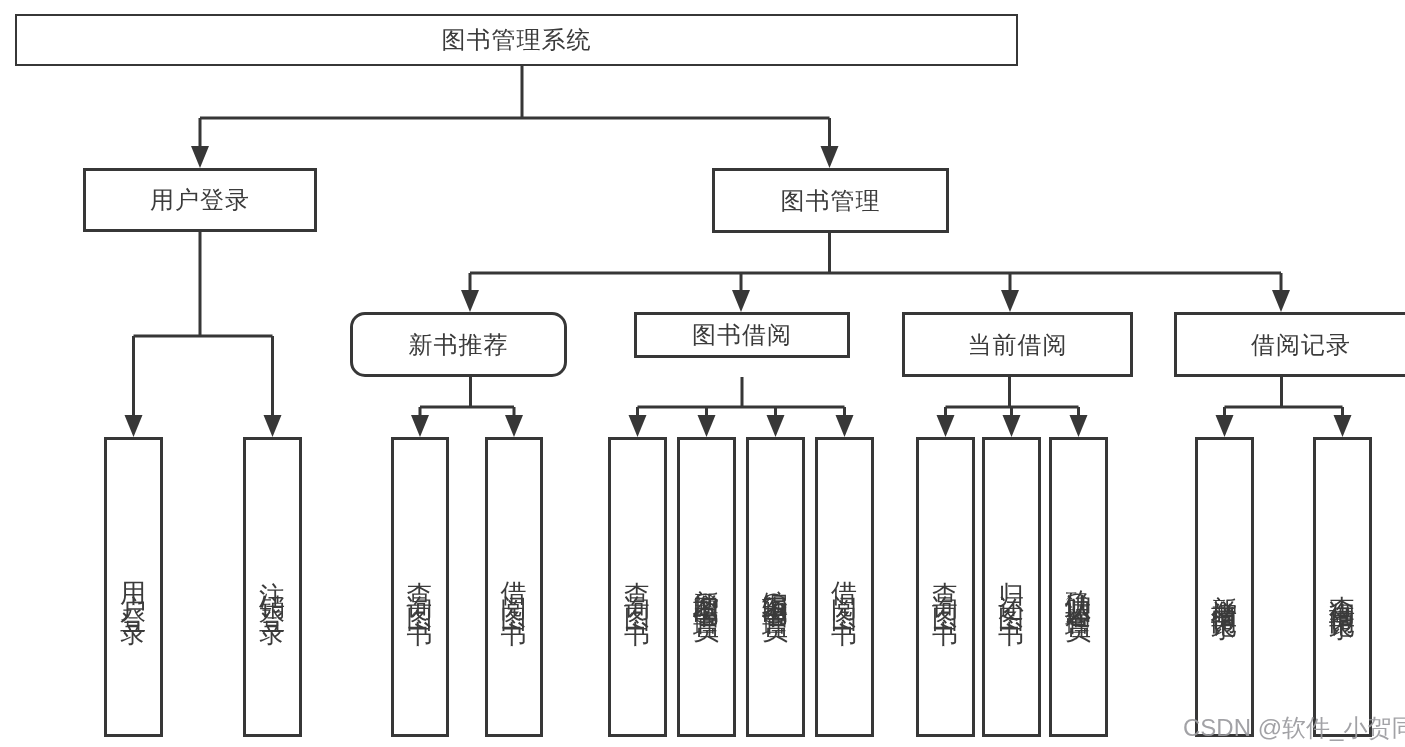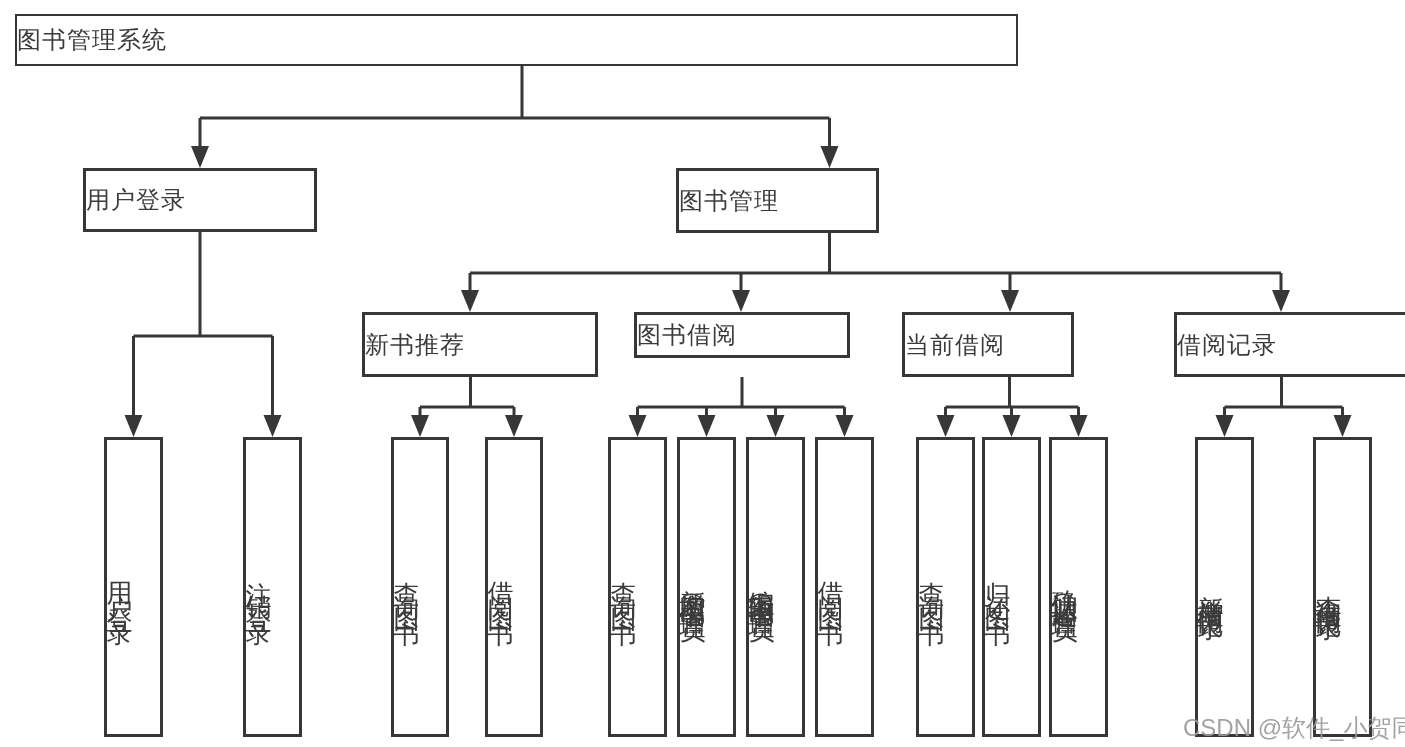--- a/index.html
+++ b/index.html
@@ -4,21 +4,21 @@
 <style>
   html,body{margin:0;padding:0;}
   body{
     width:1405px;height:747px;background:#ffffff;position:relative;overflow:hidden;
     font-family:"Liberation Sans","DejaVu Sans",sans-serif;color:#3b3b3b;
   }
   .stage{position:absolute;left:0;top:0;width:1405px;height:747px;}
   svg.connectors{position:absolute;left:0;top:0;z-index:1;}
   .node{
     position:absolute;background:#ffffff;border:3px solid #373737;box-sizing:border-box;
-    display:flex;align-items:center;z-index:2;
+    display:flex;align-items:center;justify-content:center;z-index:2;
   }
   .node.root{border-width:2px;}
   .hlabel{font-size:24px;letter-spacing:1px;white-space:nowrap;color:#3b3b3b;}
   .leaf .vlabel{
     writing-mode:vertical-rl;text-orientation:mixed;
     font-size:26px;letter-spacing:13px;line-height:1;color:#3b3b3b;
   }
   .leaf .vlabel.dense{letter-spacing:4px;}
   .watermark{
     position:absolute;left:1183px;top:712px;z-index:3;
@@ -94,31 +94,31 @@
     </g>
   </svg>
 
   <div class="node root" style="left:15px;top:14px;width:1003px;height:52px;">
     <span class="hlabel">图书管理系统</span>
   </div>
 
   <div class="node" style="left:83px;top:168px;width:234px;height:64px;">
     <span class="hlabel">用户登录</span>
   </div>
-  <div class="node" style="left:676px;top:168px;width:203px;height:65px;">
+  <div class="node" style="left:712px;top:168px;width:237px;height:65px;">
     <span class="hlabel">图书管理</span>
   </div>
 
-  <div class="node" style="left:362px;top:312px;width:236px;height:65px;">
+  <div class="node" style="left:350px;top:312px;width:217px;height:65px;border-radius:15px;">
     <span class="hlabel">新书推荐</span>
   </div>
   <div class="node" style="left:634px;top:312px;width:216px;height:46px;">
     <span class="hlabel">图书借阅</span>
   </div>
-  <div class="node" style="left:902px;top:312px;width:172px;height:65px;">
+  <div class="node" style="left:902px;top:312px;width:231px;height:65px;">
     <span class="hlabel">当前借阅</span>
   </div>
   <div class="node" style="left:1174px;top:312px;width:254px;height:65px;">
     <span class="hlabel">借阅记录</span>
   </div>
 
   <div class="node leaf" style="left:104px;top:437px;width:59px;height:300px;">
     <span class="vlabel">用户登录</span>
   </div>
   <div class="node leaf" style="left:243px;top:437px;width:59px;height:300px;">

